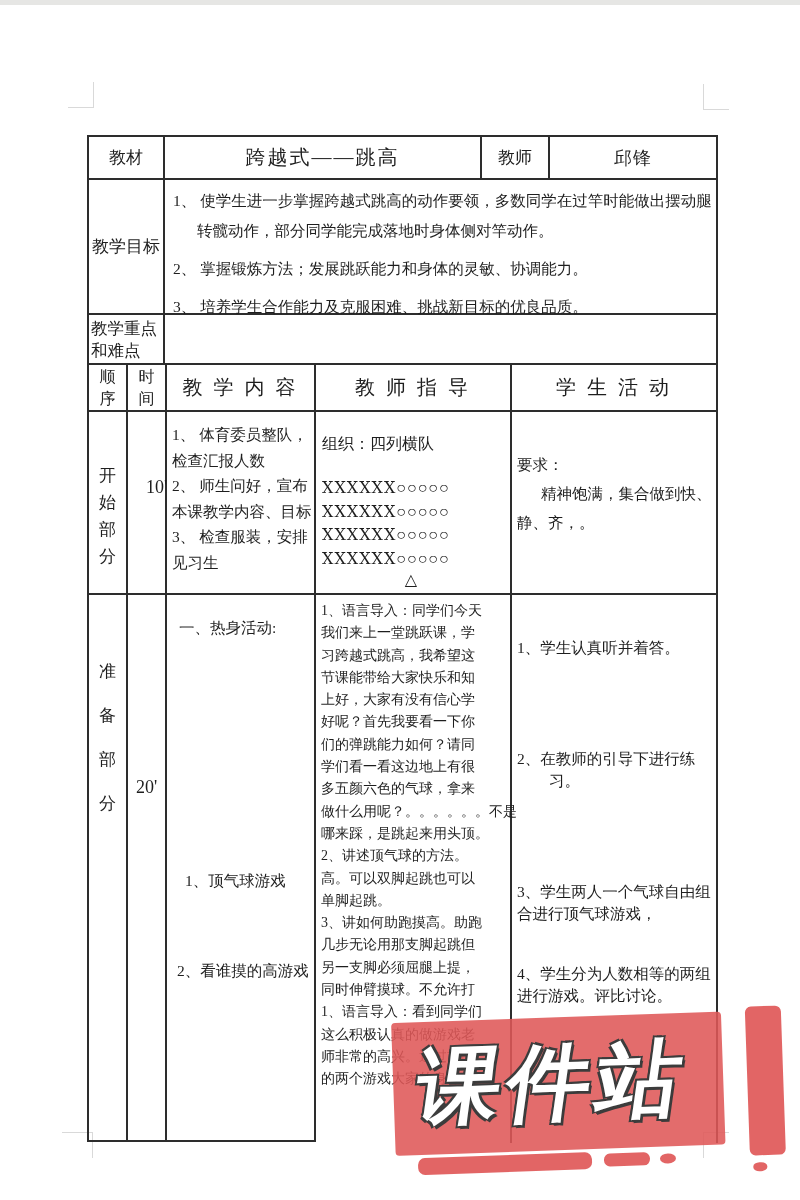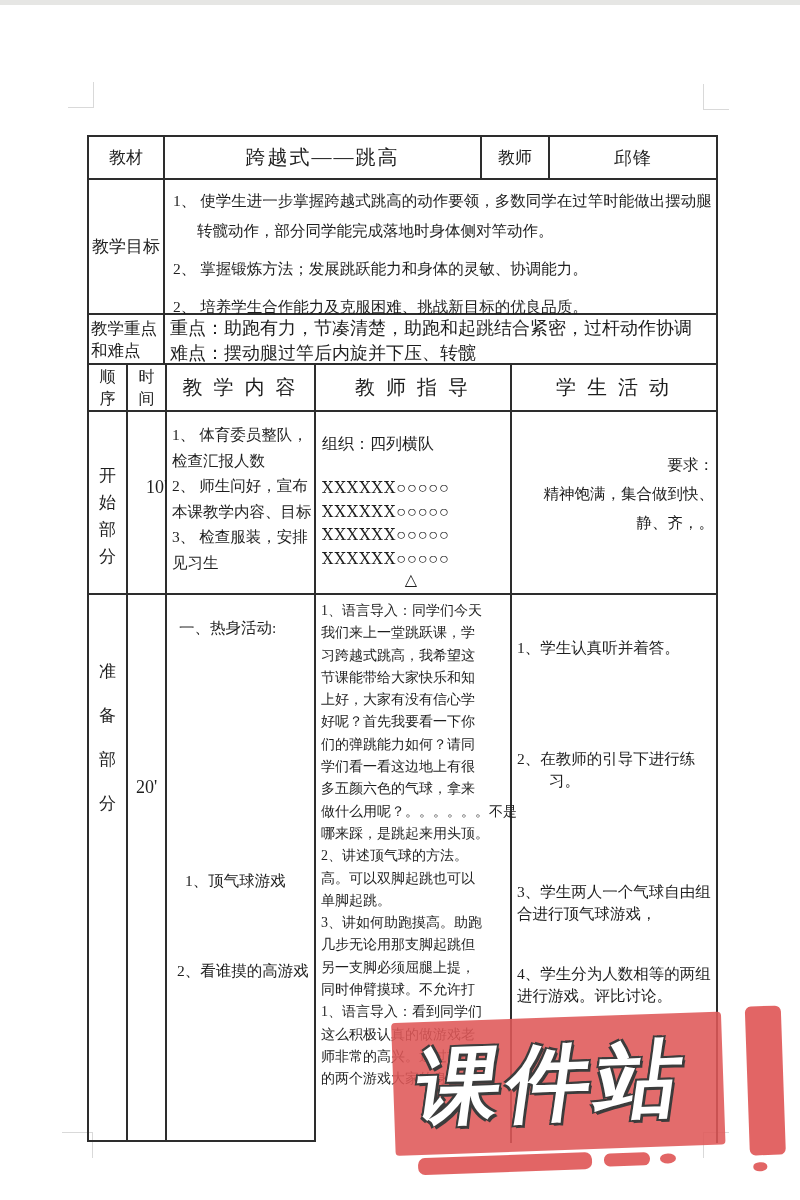--- a/index.html
+++ b/index.html
@@ -72,30 +72,26 @@
   <div class="cell cen" style="left:89px;top:137px;width:74px;height:41px;font-size:17px;font-family:Liberation Mono, monospace;">教材</div>
   <div class="cell cen" style="left:165px;top:137px;width:315px;height:41px;font-size:20px;letter-spacing:2px;">跨越式——跳高</div>
   <div class="cell cen" style="left:482px;top:137px;width:66px;height:41px;font-size:17px;">教师</div>
   <div class="cell cen" style="left:550px;top:137px;width:166px;height:41px;font-size:18px;letter-spacing:1px;">邱锋</div>
 
   <div class="cell cen" style="left:89px;top:180px;width:74px;height:133px;font-size:17px;">教学目标</div>
   <div class="cell" style="left:173px;top:186px;width:543px;height:125px;">
     <div class="objline">1、 使学生进一步掌握跨越式跳高的动作要领，多数同学在过竿时能做出摆动腿</div>
     <div class="objline indent1">转髋动作，部分同学能完成落地时身体侧对竿动作。</div>
     <div class="objline mt8">2、 掌握锻炼方法；发展跳跃能力和身体的灵敏、协调能力。</div>
-    <div class="objline mt8">2、 培养学生合作能力及克服困难、挑战新目标的优良品质。</div>
+    <div class="objline mt8">3、 培养学生合作能力及克服困难、挑战新目标的优良品质。</div>
   </div>
 
   <div class="cell" style="left:91px;top:318px;width:72px;height:44px;font-size:16.5px;line-height:22px;">
     <div>教学重点</div>
     <div>和难点</div>
-  </div>
-  <div class="cell" style="left:170px;top:316px;width:546px;height:46px;font-size:18px;line-height:25px;">
-    <div class="tline">重点：助跑有力，节凑清楚，助跑和起跳结合紧密，过杆动作协调</div>
-    <div class="tline">难点：摆动腿过竿后内旋并下压、转髋</div>
   </div>
 
   <div class="cell cen vphase" style="left:89px;top:365px;width:37px;height:45px;font-size:16px;line-height:22px;">顺
 序</div>
   <div class="cell cen vphase" style="left:128px;top:365px;width:37px;height:45px;font-size:16px;line-height:22px;">时
 间</div>
   <div class="cell cen hdr-big" style="left:167px;top:365px;width:147px;height:45px;">教 学 内 容</div>
   <div class="cell cen hdr-big" style="left:316px;top:365px;width:194px;height:45px;">教 师 指 导</div>
   <div class="cell cen hdr-big" style="left:512px;top:365px;width:204px;height:45px;">学 生 活 动</div>
 
@@ -115,21 +111,21 @@
   <div class="cell" style="left:322px;top:410px;width:186px;height:183px;">
     <div style="position:absolute;left:0;top:24px;font-size:16px;">组织：四列横队</div>
     <div class="form-lines" style="position:absolute;left:0;top:66px;">
         <div class="tline">ⅩⅩⅩⅩⅩⅩ○○○○○</div>
         <div class="tline">ⅩⅩⅩⅩⅩⅩ○○○○○</div>
         <div class="tline">ⅩⅩⅩⅩⅩⅩ○○○○○</div>
         <div class="tline">ⅩⅩⅩⅩⅩⅩ○○○○○</div>
       </div>
     <div style="position:absolute;left:0;top:160px;width:178px;text-align:center;font-size:16px;">△</div>
   </div>
-  <div class="cell" style="left:517px;top:410px;width:197px;height:233px;font-size:15.5px;line-height:29px;text-align:right;">
+  <div class="cell" style="left:517px;top:410px;width:197px;height:233px;font-size:15.5px;line-height:29px;">
     <div class="tline" style="margin-top:40px;">要求：</div>
     <div class="tline indent1">精神饱满，集合做到快、</div>
     <div class="tline">静、齐，。</div>
   </div>
 
   <div class="cell vphase" style="left:89px;top:650px;width:37px;line-height:44px;font-size:17px;">准
 备
 部
 分</div>
   <div class="cell cen" style="left:128px;top:775px;width:37px;height:25px;font-size:18px;">20'</div>

